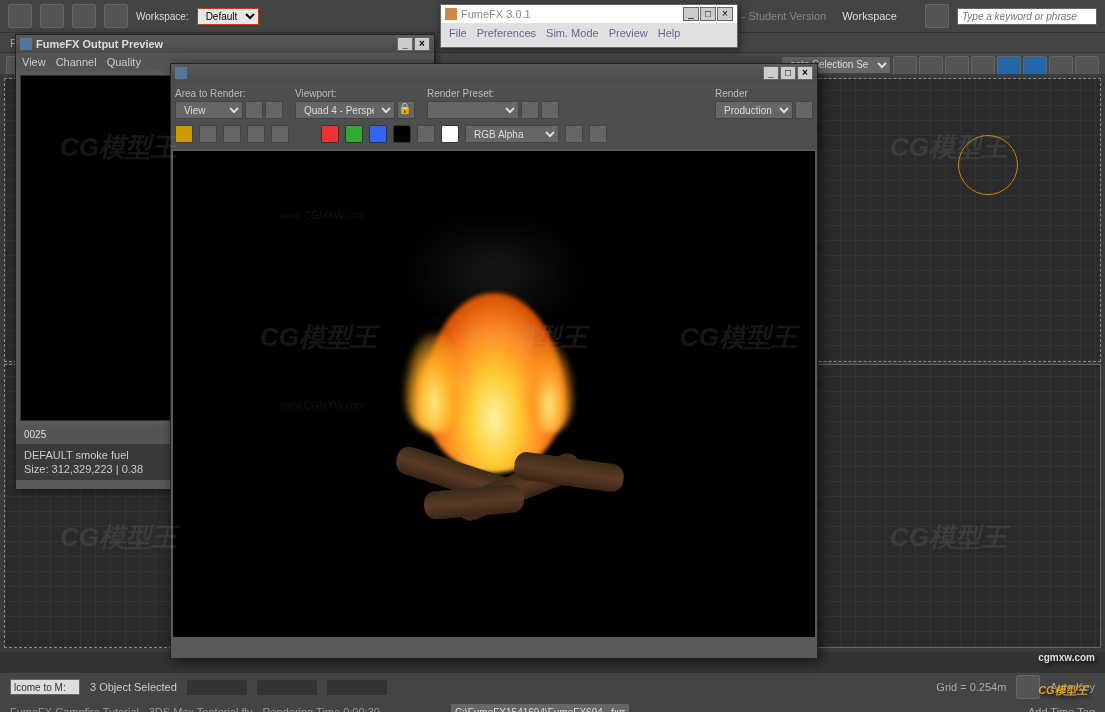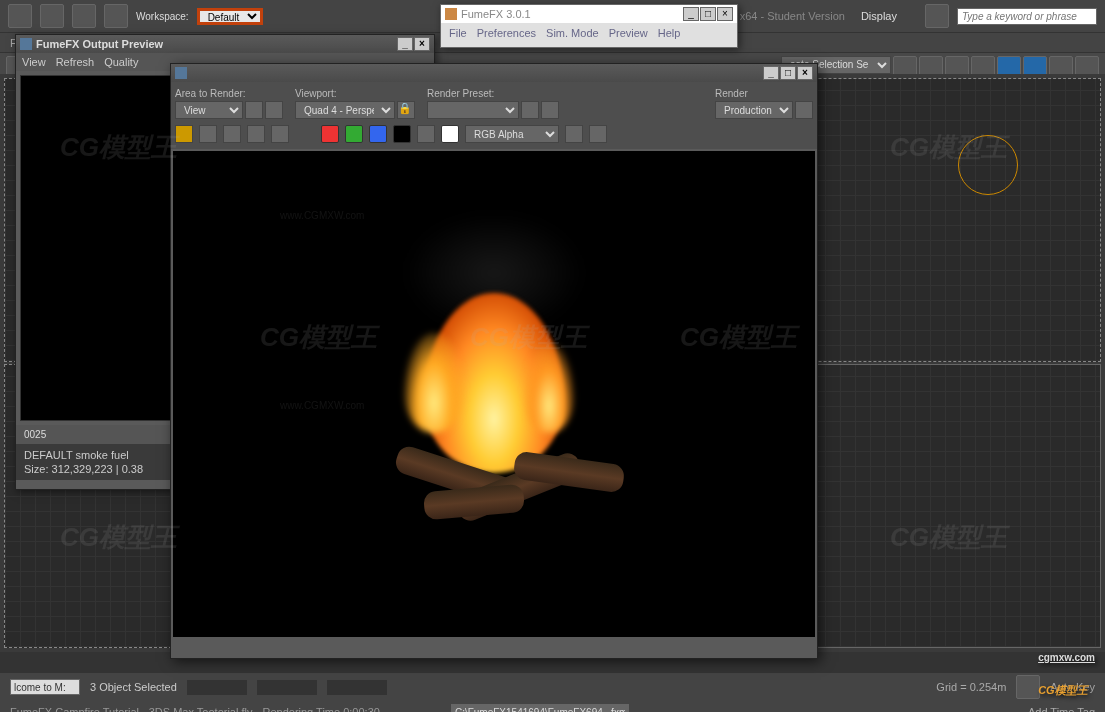--- a/index.html
+++ b/index.html
@@ -2,21 +2,21 @@
 <html><head>
 <meta charset="utf-8">
 <style>
 * { margin: 0; padding: 0; box-sizing: border-box; font-family: Arial, sans-serif; font-size: 11px; }
 body { background: #555; width: 1105px; height: 712px; overflow: hidden; position: relative; color: #ccc; }
 
 
 .main-app { position: absolute; inset: 0; background: #4a4a4a; }
 .top-toolbar { height: 24px; background: #444; display: flex; align-items: center; gap: 8px; padding: 16px 8px; border-bottom: 1px solid #333; }
 .ws-label { color: #ddd; font-size: 10px; }
-.ws-select { background: #e8e8e8; color: #000; height: 17px; font-size: 10px; padding: 0 4px; border: 3px solid #c2410c; }
+.ws-select { background: #e8e8e8; color: #000; height: 17px; font-size: 10px; padding: 0 4px; border: 1px solid #c2410c; }
 .top-title { color: #888; font-size: 11px; margin-left: auto; }
 .doc-title { color: #ddd; margin-left: 8px; margin-right: 20px; }
 .search-box { background: #fff; color: #888; height: 17px; width: 140px; font-size: 10px; padding: 0 4px; font-style: italic; border: 1px solid #666; }
 .menu-row { height: 20px; background: #444; display: flex; gap: 12px; padding: 0 10px; align-items: center; color: #aaa; font-size: 10px; border-bottom: 1px solid #333; }
 .tool-row { height: 30px; background: #484848; border-bottom: 1px solid #333; display: flex; align-items: center; gap: 2px; padding: 0 6px; }
 .tool-btn { width: 24px; height: 24px; background: #555; border: 1px solid #666; border-radius: 2px; }
 .tool-btn.blue { background: #2468a8; }
 .right-icons { margin-left: auto; display: flex; gap: 2px; }
 
 
@@ -80,35 +80,35 @@
 .flame { position: absolute; border-radius: 50% 50% 50% 50% / 60% 60% 40% 40%; }
 .flame1 { width: 140px; height: 180px; background: radial-gradient(ellipse at 50% 70%, #fff2a0 0%, #ffcc33 25%, #ff8822 50%, #cc4400 75%, transparent 90%); left: -70px; top: -150px; filter: blur(2px); }
 .flame2 { width: 60px; height: 100px; background: radial-gradient(ellipse at 50% 70%, #ffeb80 0%, #ffaa22 40%, transparent 80%); left: -90px; top: -110px; filter: blur(3px); }
 .flame3 { width: 50px; height: 90px; background: radial-gradient(ellipse at 50% 70%, #ffeb80 0%, #ff9922 40%, transparent 80%); left: 30px; top: -100px; filter: blur(3px); }
 .smoke { position: absolute; width: 180px; height: 120px; background: radial-gradient(ellipse, rgba(80,80,80,0.3) 0%, transparent 70%); left: -90px; top: -230px; filter: blur(8px); }
 
 
 .wm { position: absolute; color: rgba(180,180,180,0.13); font-size: 26px; font-weight: bold; font-style: italic; pointer-events: none; }
 .wm-url { font-size: 10px; color: rgba(180,180,180,0.1); position: absolute; }
 .big-wm { position: absolute; right: 10px; bottom: 10px; font-size: 34px; font-weight: bold; font-style: italic; color: #e8a030; text-shadow: 2px 2px 4px rgba(0,0,0,0.8); }
-.big-wm .sm { font-size: 10px; color: #ddd; display: block; font-style: normal; text-decoration: underline; }
+.big-wm .sm { font-size: 10px; color: #ddd; display: block; font-style: normal; }
 </style>
 </head>
 <body>
 
 <div class="main-app">
   <div class="top-toolbar">
     <span class="tool-btn"></span>
     <span class="tool-btn"></span>
     <span class="tool-btn"></span>
     <span class="tool-btn"></span>
     <span class="ws-label">Workspace:</span>
     <select class="ws-select"><option>Default</option></select>
     <span class="top-title">Autodesk 3ds Max 2012 x64 - Student Version</span>
-    <span class="doc-title">Display</span>
+    <span class="doc-title">Workspace</span>
     <span class="tool-btn"></span>
     <input class="search-box" placeholder="Type a keyword or phrase" style="">
   </div>
   <div class="menu-row">
     <span>File</span>
     <span>Edit</span>
     <span>Tools</span>
   </div>
   <div class="tool-row">
     <span class="tool-btn"></span>
@@ -167,21 +167,21 @@
   <div class="win-title">
     <span class="tg"></span>
     <span>FumeFX Output Preview</span>
     <div class="win-ctrl">
       <span class="win-btn">_</span>
       <span class="win-btn">×</span>
     </div>
   </div>
   <div class="preview-menu">
     <span>View</span>
-    <span>Refresh</span>
+    <span>Channel</span>
     <span>Quality</span>
   </div>
   <div class="preview-canvas"></div>
   <div class="preview-frame">0025</div>
   <div class="preview-info">
     <div>DEFAULT smoke fuel</div>
     <div>Size: 312,329,223 | 0.38</div>
   </div>
 </div>
 

